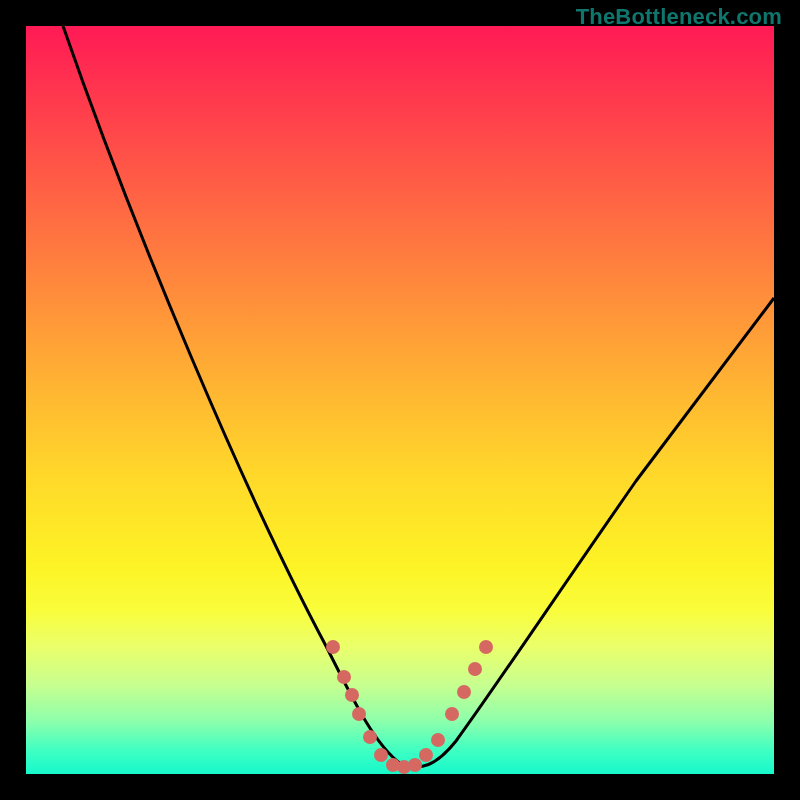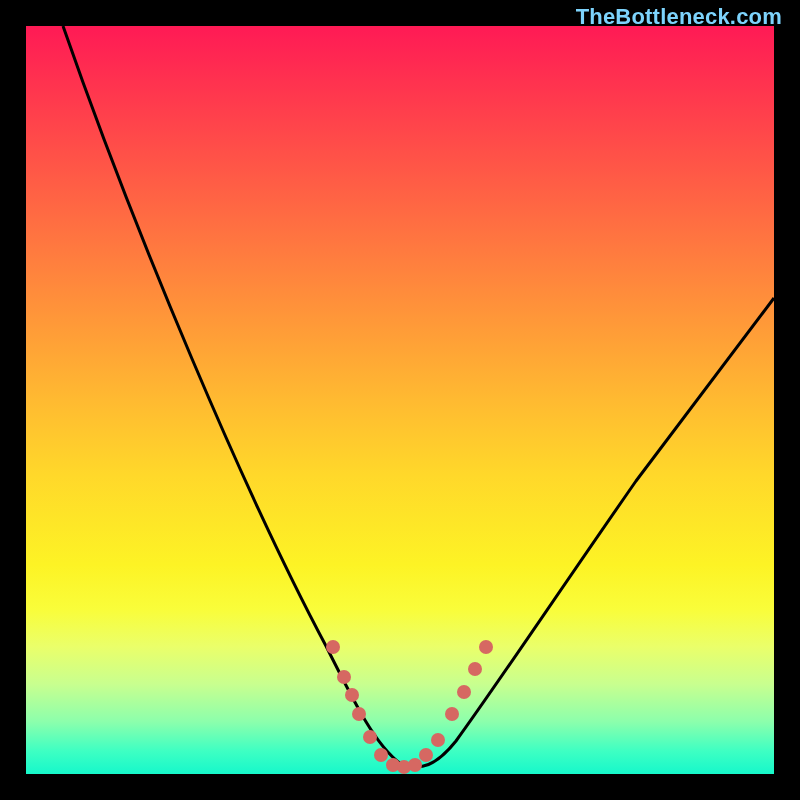--- a/index.html
+++ b/index.html
@@ -39,21 +39,21 @@
       #c8ff8f 88%,
       #8cffac 93%,
       #3dffc3 97%,
       #16f8cb 100%
     );
   }
   .watermark {
     position: absolute;
     top: 4px;
     right: 18px;
-    color: #7dd3fc;
+    color: #0f766e;
     font-size: 22px;
     font-weight: bold;
     letter-spacing: 0.2px;
   }
   svg.curve {
     position: absolute;
     top: 0;
     left: 0;
     width: 748px;
     height: 748px;

